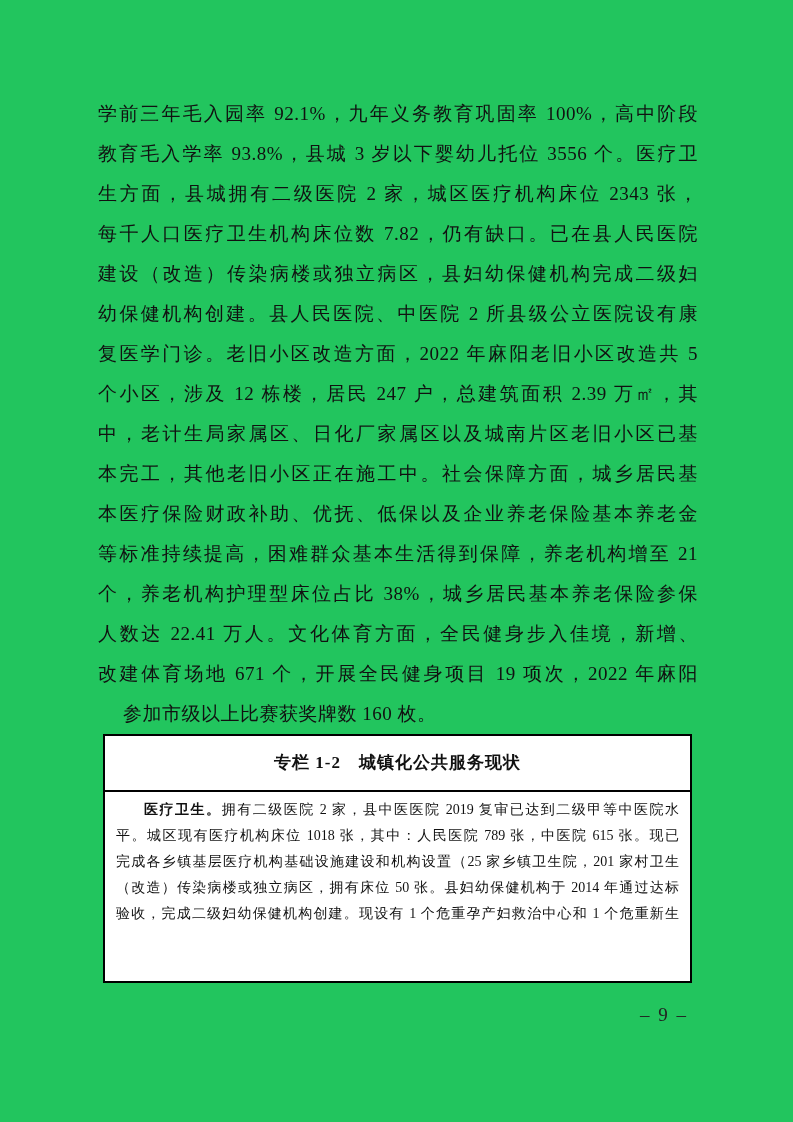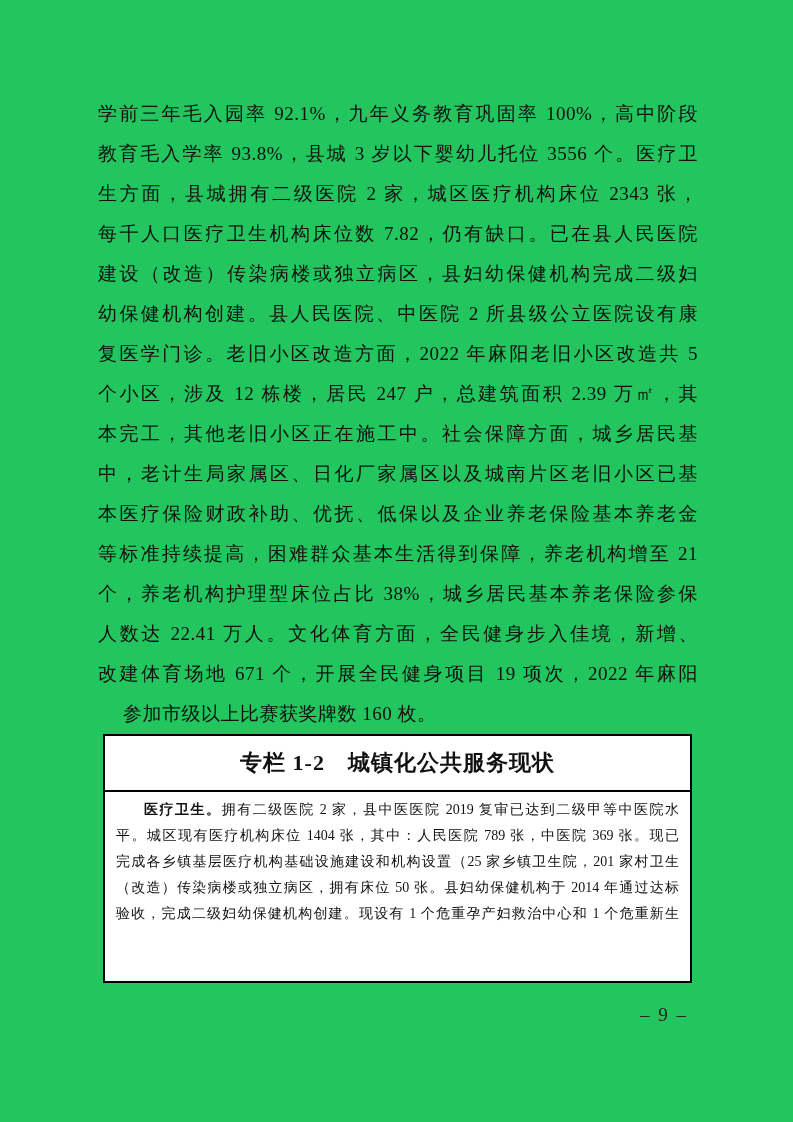--- a/index.html
+++ b/index.html
@@ -38,21 +38,21 @@
     left: 103px; top: 734px; width: 589px; height: 249px;
     border: 2px solid #000000;
     box-sizing: border-box;
     background: #ffffff;
   }
   .box-header {
     height: 54px; line-height: 54px;
     border-bottom: 2px solid #000000;
     text-align: center;
     font-weight: bold;
-    font-size: 22px;
+    font-size: 17px;
     letter-spacing: 1px;
   }
   .box-body {
     padding: 5px 11px 0 11px;
     font-size: 14px;
     line-height: 26px;
   }
   .box-body .bline {
     text-align: justify;
     text-align-last: justify;
@@ -77,38 +77,38 @@
 
   <div class="main-text">
       <div class="pline">学前三年毛入园率 92.1%，九年义务教育巩固率 100%，高中阶段</div>
       <div class="pline">教育毛入学率 93.8%，县城 3 岁以下婴幼儿托位 3556 个。医疗卫</div>
       <div class="pline">生方面，县城拥有二级医院 2 家，城区医疗机构床位 2343 张，</div>
       <div class="pline">每千人口医疗卫生机构床位数 7.82，仍有缺口。已在县人民医院</div>
       <div class="pline">建设（改造）传染病楼或独立病区，县妇幼保健机构完成二级妇</div>
       <div class="pline">幼保健机构创建。县人民医院、中医院 2 所县级公立医院设有康</div>
       <div class="pline">复医学门诊。老旧小区改造方面，2022 年麻阳老旧小区改造共 5</div>
       <div class="pline">个小区，涉及 12 栋楼，居民 247 户，总建筑面积 2.39 万㎡，其</div>
+      <div class="pline">中，老计生局家属区、日化厂家属区以及城南片区老旧小区已基</div>
       <div class="pline">本完工，其他老旧小区正在施工中。社会保障方面，城乡居民基</div>
-      <div class="pline">中，老计生局家属区、日化厂家属区以及城南片区老旧小区已基</div>
       <div class="pline">本医疗保险财政补助、优抚、低保以及企业养老保险基本养老金</div>
       <div class="pline">等标准持续提高，困难群众基本生活得到保障，养老机构增至 21</div>
       <div class="pline">个，养老机构护理型床位占比 38%，城乡居民基本养老保险参保</div>
       <div class="pline">人数达 22.41 万人。文化体育方面，全民健身步入佳境，新增、</div>
       <div class="pline">改建体育场地 671 个，开展全民健身项目 19 项次，2022 年麻阳</div>
       <div class="pline">参加市级以上比赛获奖牌数 160 枚。</div>
     </div>
 
   <div class="column-box">
     <div class="box-header">专栏 1-2　城镇化公共服务现状</div>
     <div class="box-body">
       <div class="bline first">
         <span class="lead">医疗卫生。</span><span>拥有二级医院 2 家，县中医医院 2019 复审已达到二级甲等中医院水</span>
       </div>
       <div>
-          <div class="bline">平。城区现有医疗机构床位 1404 张，其中：人民医院 789 张，中医院 369 张。现已</div>
+          <div class="bline">平。城区现有医疗机构床位 1018 张，其中：人民医院 789 张，中医院 615 张。现已</div>
           <div class="bline">完成各乡镇基层医疗机构基础设施建设和机构设置（25 家乡镇卫生院，201 家村卫生</div>
           <div class="bline">（改造）传染病楼或独立病区，拥有床位 50 张。县妇幼保健机构于 2014 年通过达标</div>
           <div class="bline">验收，完成二级妇幼保健机构创建。现设有 1 个危重孕产妇救治中心和 1 个危重新生</div>
         </div>
     </div>
   </div>
 
   <div class="page-number">– 9 –</div>
 
 </div>

